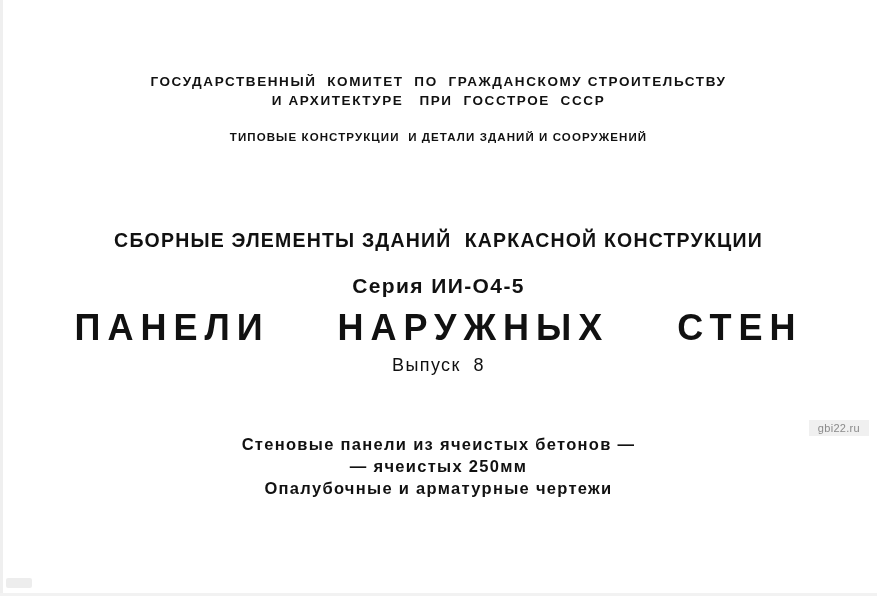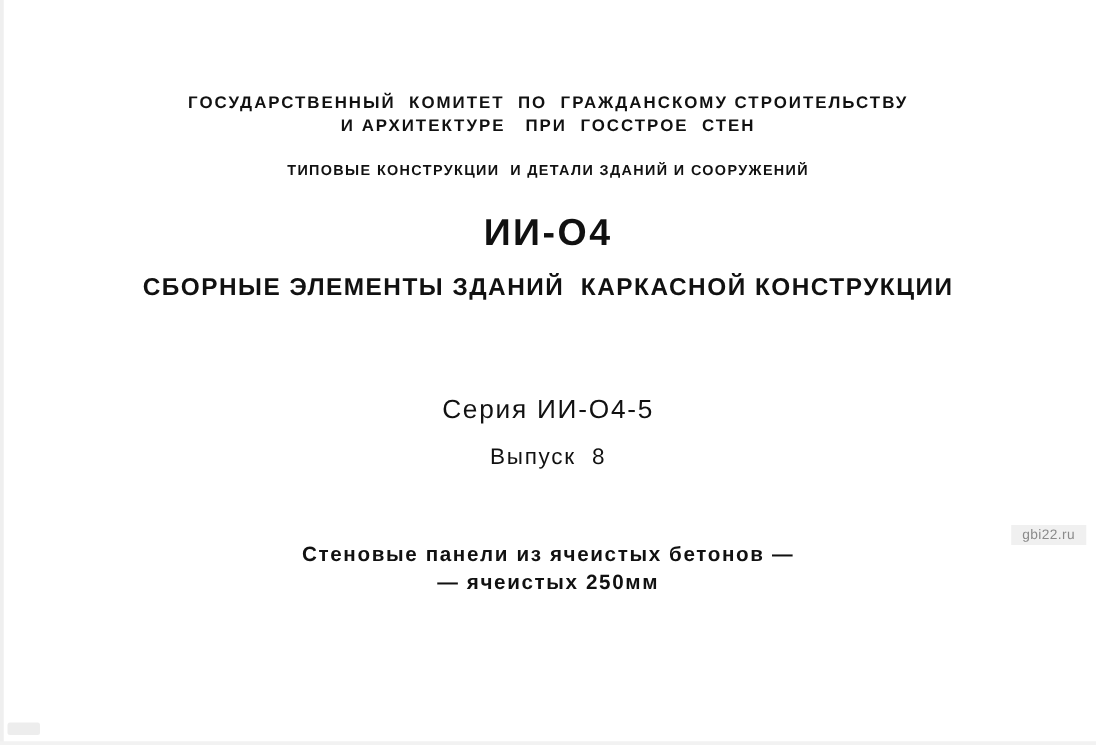--- a/index.html
+++ b/index.html
@@ -78,37 +78,36 @@
     top: 170px;
     left: 0;
     right: 0;
     font-size: 30px;
     font-weight: bold;
     letter-spacing: 2px;
   }
 
   .elements {
     position: absolute;
-    top: 219px;
+    top: 229px;
     left: 0;
     right: 0;
     font-size: 19.5px;
     font-weight: bold;
     letter-spacing: 1.2px;
   }
 
   .series {
     position: absolute;
     top: 274px;
     left: 0;
     right: 12px;
     font-size: 21px;
-    font-weight: normal;
+    font-weight: bold;
     letter-spacing: 1.4px;
-    margin-top: 42px;
   }
 
   .main-title {
     position: absolute;
     top: 307px;
     left: 0;
     right: 0;
     font-size: 36px;
     font-weight: bold;
     letter-spacing: 7px;
@@ -163,37 +162,38 @@
 <div id="page">
 
   <div class="edge-mark edge-left-top"></div>
   <div class="edge-mark edge-bottom"></div>
   <div class="corner-blot"></div>
 
   <div class="doc">
 
     <div class="committee">
       <div class="line">ГОСУДАРСТВЕННЫЙ  КОМИТЕТ  ПО  ГРАЖДАНСКОМУ СТРОИТЕЛЬСТВУ</div>
-      <div class="line">И АРХИТЕКТУРЕ   ПРИ  ГОССТРОЕ  СТЕН</div>
+      <div class="line">И АРХИТЕКТУРЕ   ПРИ  ГОССТРОЕ  СССР</div>
     </div>
 
     <div class="subheader line">ТИПОВЫЕ КОНСТРУКЦИИ  И ДЕТАЛИ ЗДАНИЙ И СООРУЖЕНИЙ</div>
 
-    <div class="code line">ИИ-О4</div>
 
     <div class="elements line">СБОРНЫЕ ЭЛЕМЕНТЫ ЗДАНИЙ  КАРКАСНОЙ КОНСТРУКЦИИ</div>
 
     <div class="series line">Серия ИИ-О4-5</div>
 
+    <div class="main-title line">ПАНЕЛИ    НАРУЖНЫХ    СТЕН</div>
 
     <div class="issue line">Выпуск  8</div>
 
     <div class="desc">
       <div class="line">Стеновые панели из ячеистых бетонов —</div>
       <div class="line">— ячеистых 250мм</div>
+      <div class="line">Опалубочные и арматурные чертежи</div>
     </div>
 
 
   </div>
 
   <div class="watermark">gbi22.ru</div>
 
 </div>
 
 </body></html>

